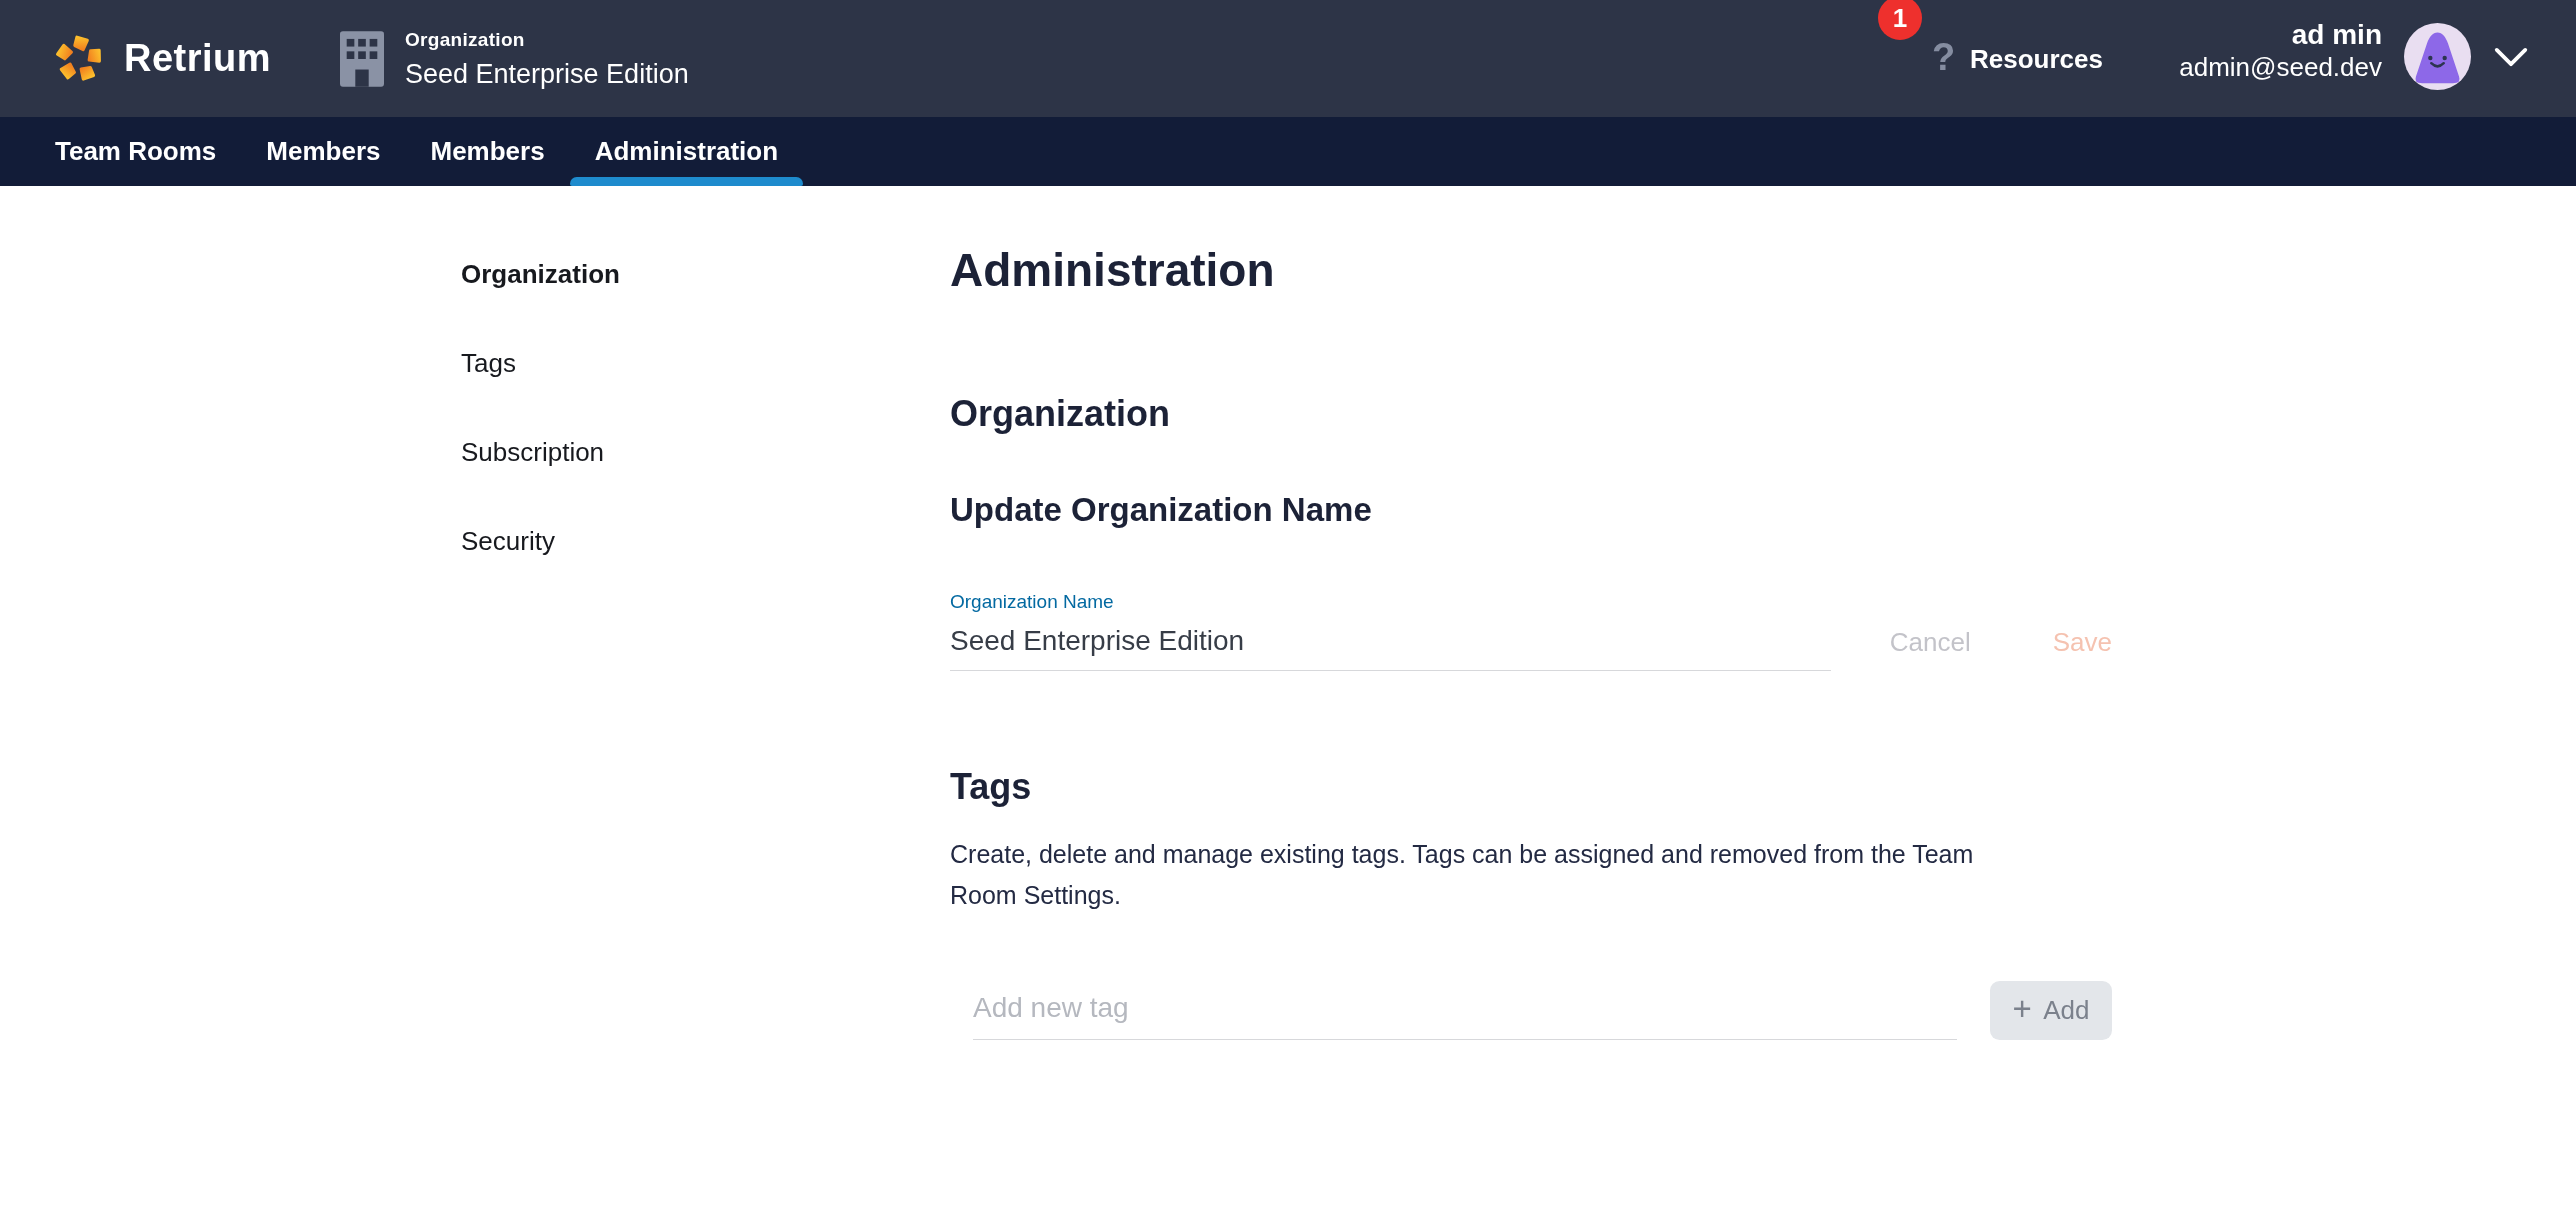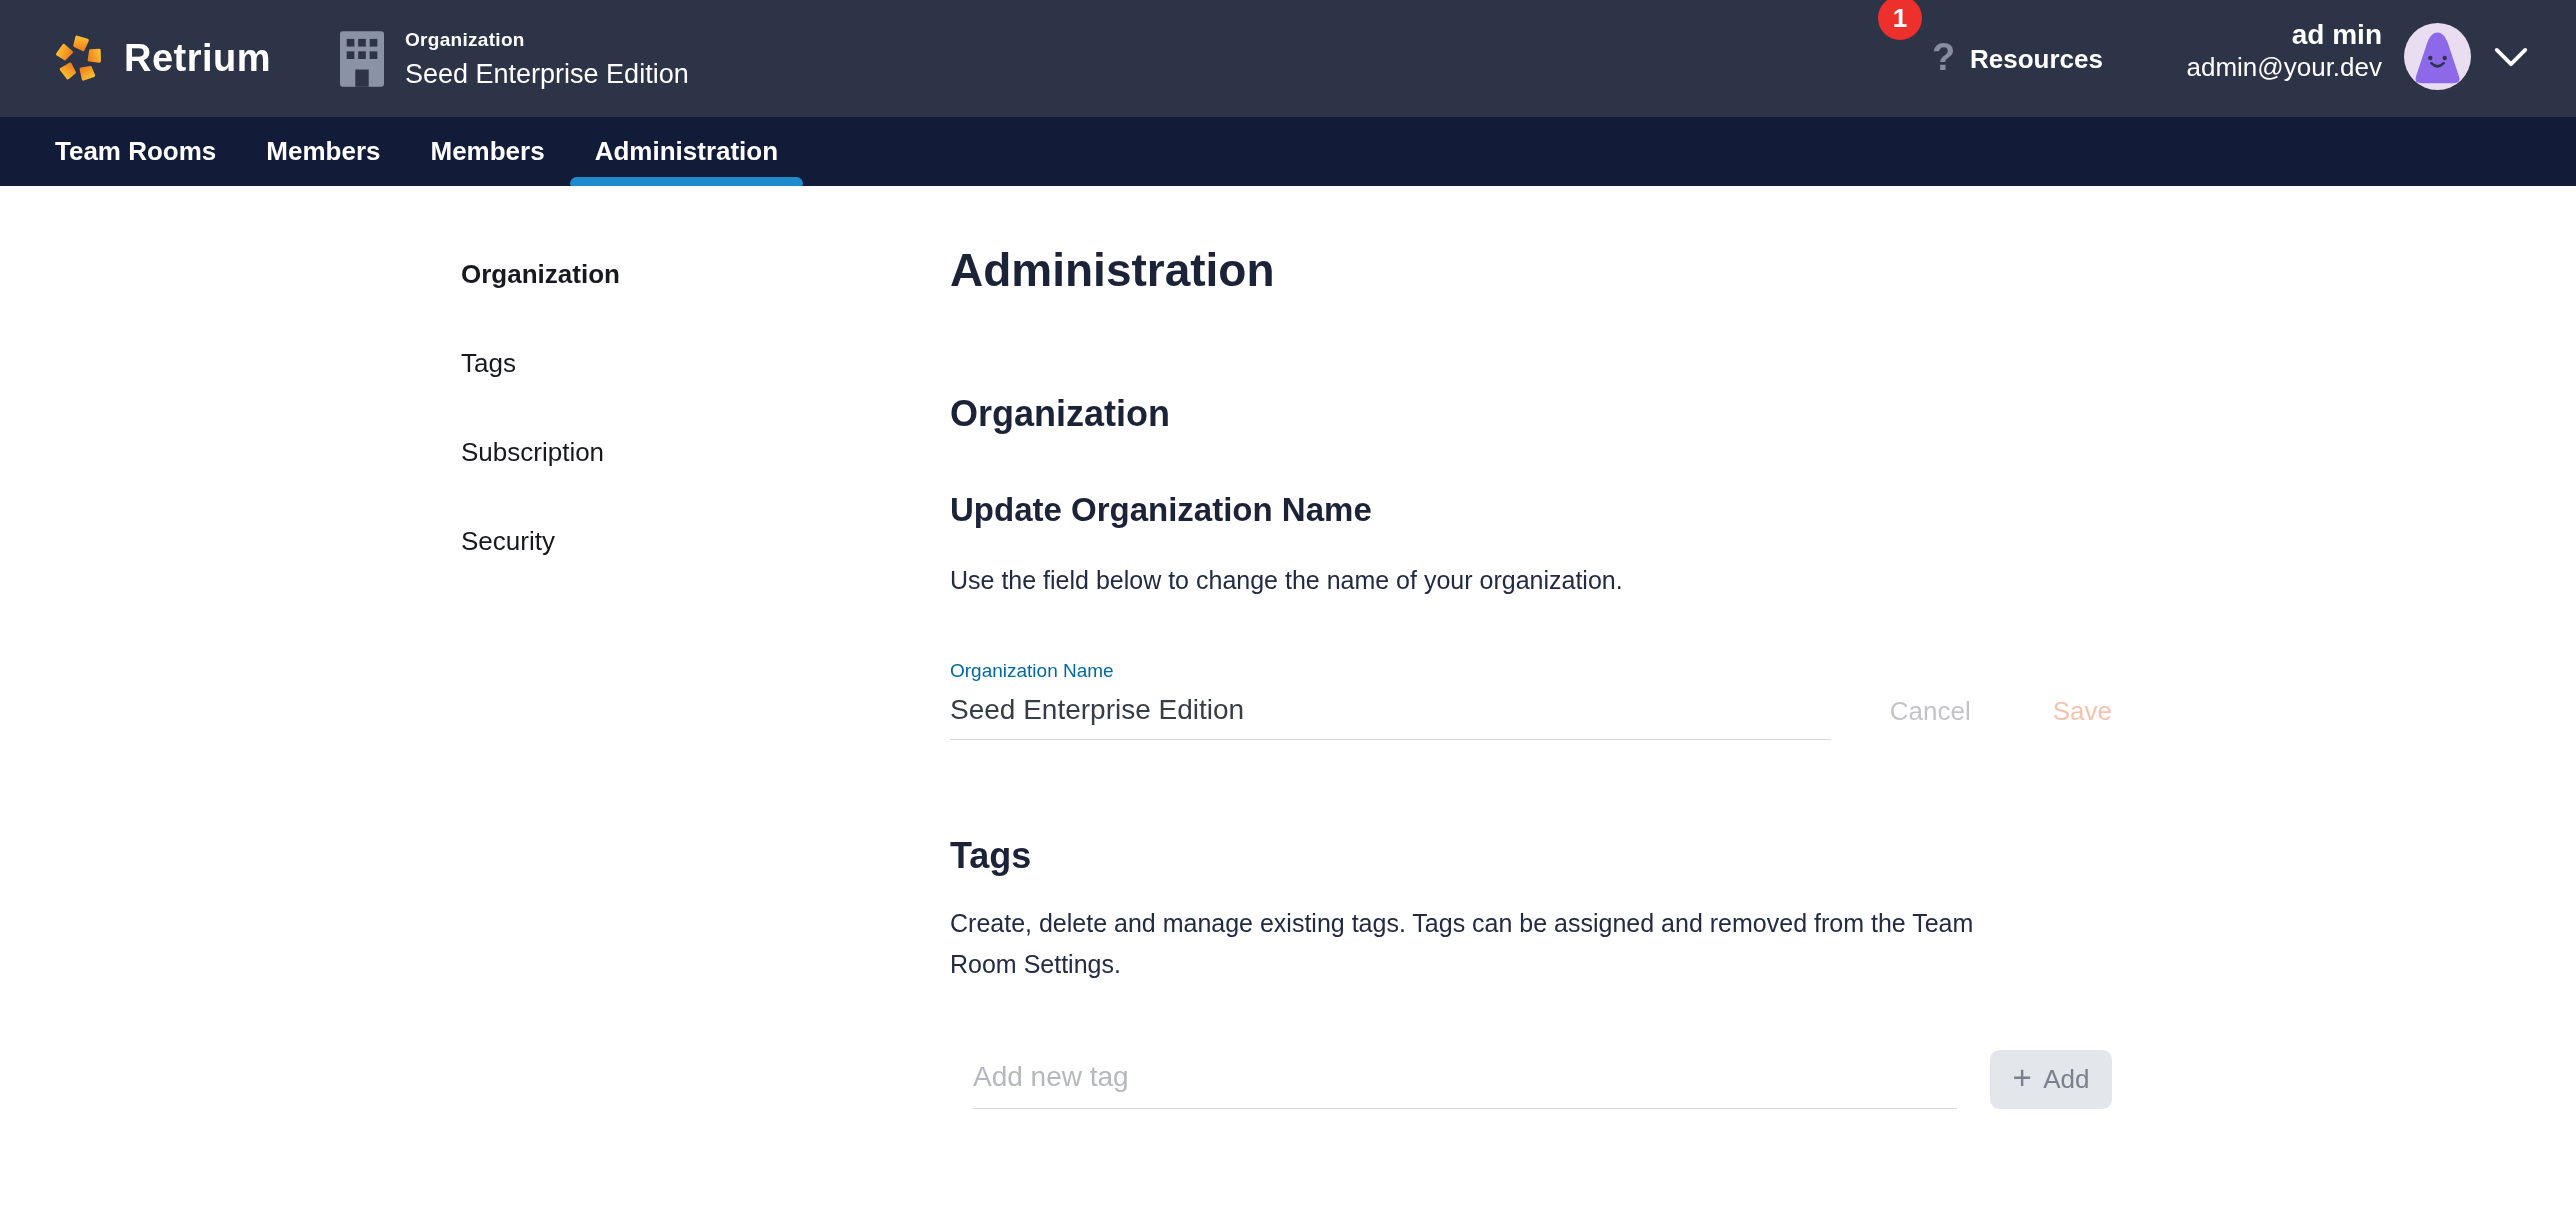--- a/index.html
+++ b/index.html
@@ -205,21 +205,21 @@
       <div class="org-name">Seed Enterprise Edition</div>
     </div>
   </div>
 
   <div class="notif-badge">1</div>
   <div class="help-glyph">?</div>
   <div class="resources">Resources</div>
 
   <div class="user-texts">
     <div class="user-name">ad min</div>
-    <div class="user-email">admin@your.dev</div>
+    <div class="user-email">admin@seed.dev</div>
   </div>
 
   <svg class="avatar" viewBox="0 0 70 70">
     <circle cx="35" cy="35" r="35" fill="#e9def1"></circle>
     <path d="M35 10 C40 10 43.5 14.5 46 21.5 L57.5 56 Q60 63 51 63 L19 63 Q10 63 12.5 56 L24 21.5 C26.5 14.5 30 10 35 10 Z" fill="#8d68e8"></path>
     <circle cx="27.5" cy="36.5" r="2.3" fill="#2c3450"></circle>
     <circle cx="42.5" cy="36.5" r="2.3" fill="#2c3450"></circle>
     <path d="M28.5 42 Q35 48.5 41.5 42" stroke="#2c3450" stroke-width="2.6" fill="none" stroke-linecap="round"></path>
   </svg>
 
@@ -246,21 +246,20 @@
     <div class="side-item">Subscription</div>
     <div class="side-item">Security</div>
   </div>
 
   <div class="content">
     <h1 class="page-title">Administration</h1>
 
     <h2 class="h2">Organization</h2>
 
     <h3 class="h3">Update Organization Name</h3>
-    <p class="desc">Use the field below to change the name of your organization.</p>
 
     <div class="field-row">
       <div class="field-group">
         <label class="field-label">Organization Name</label>
         <input class="text-input" type="text" value="Seed Enterprise Edition" style="">
       </div>
       <div class="field-actions">
         <button class="btn-plain cancel-btn">Cancel</button>
         <button class="btn-plain save-btn">Save</button>
       </div>

